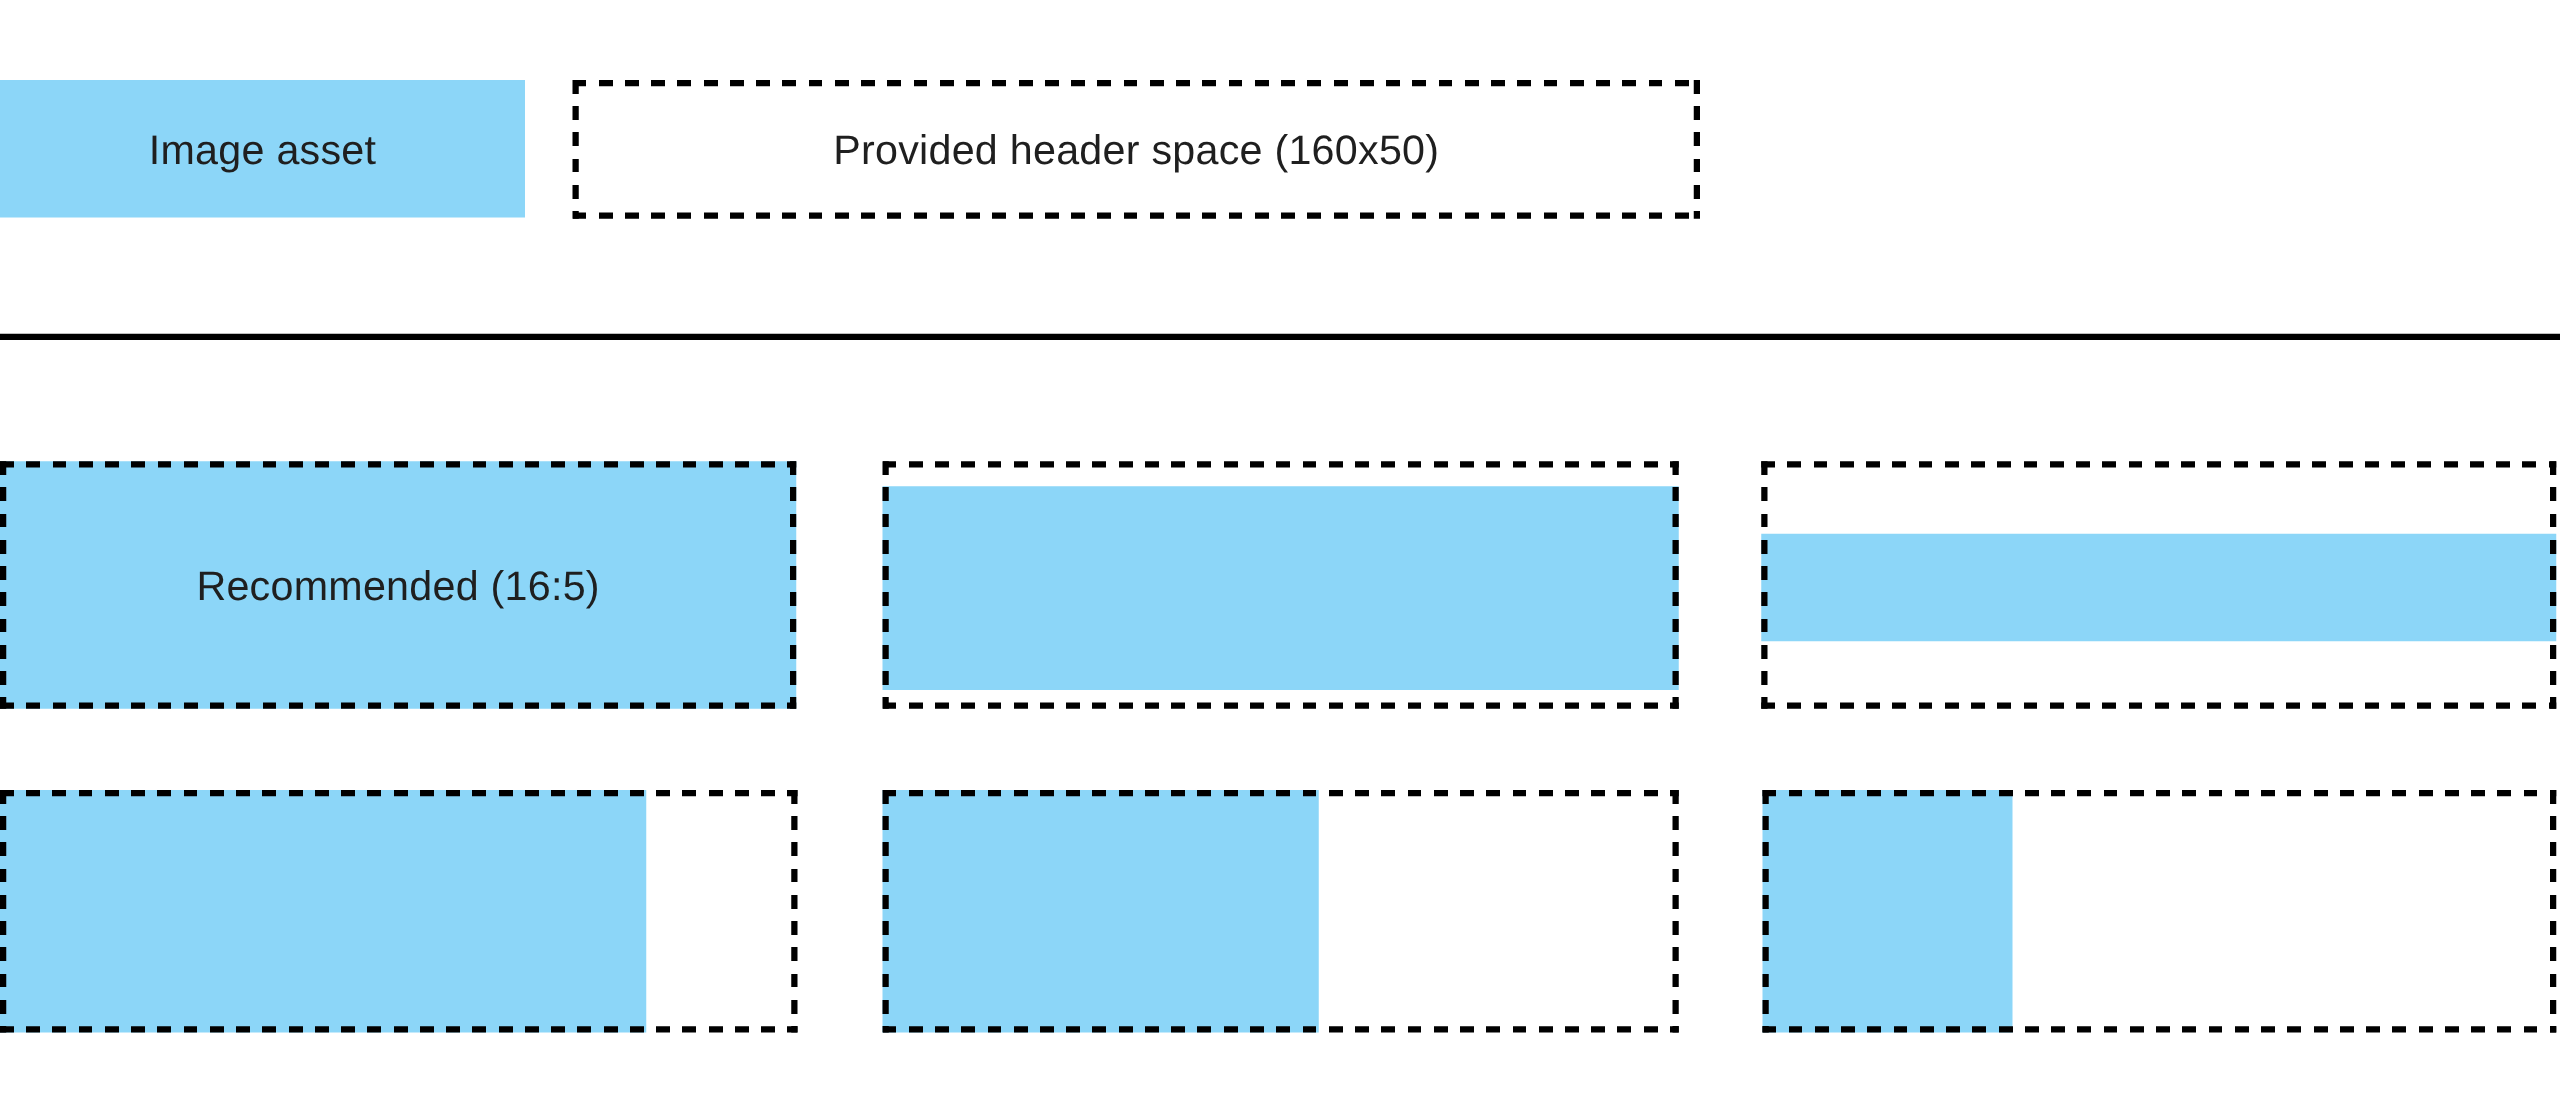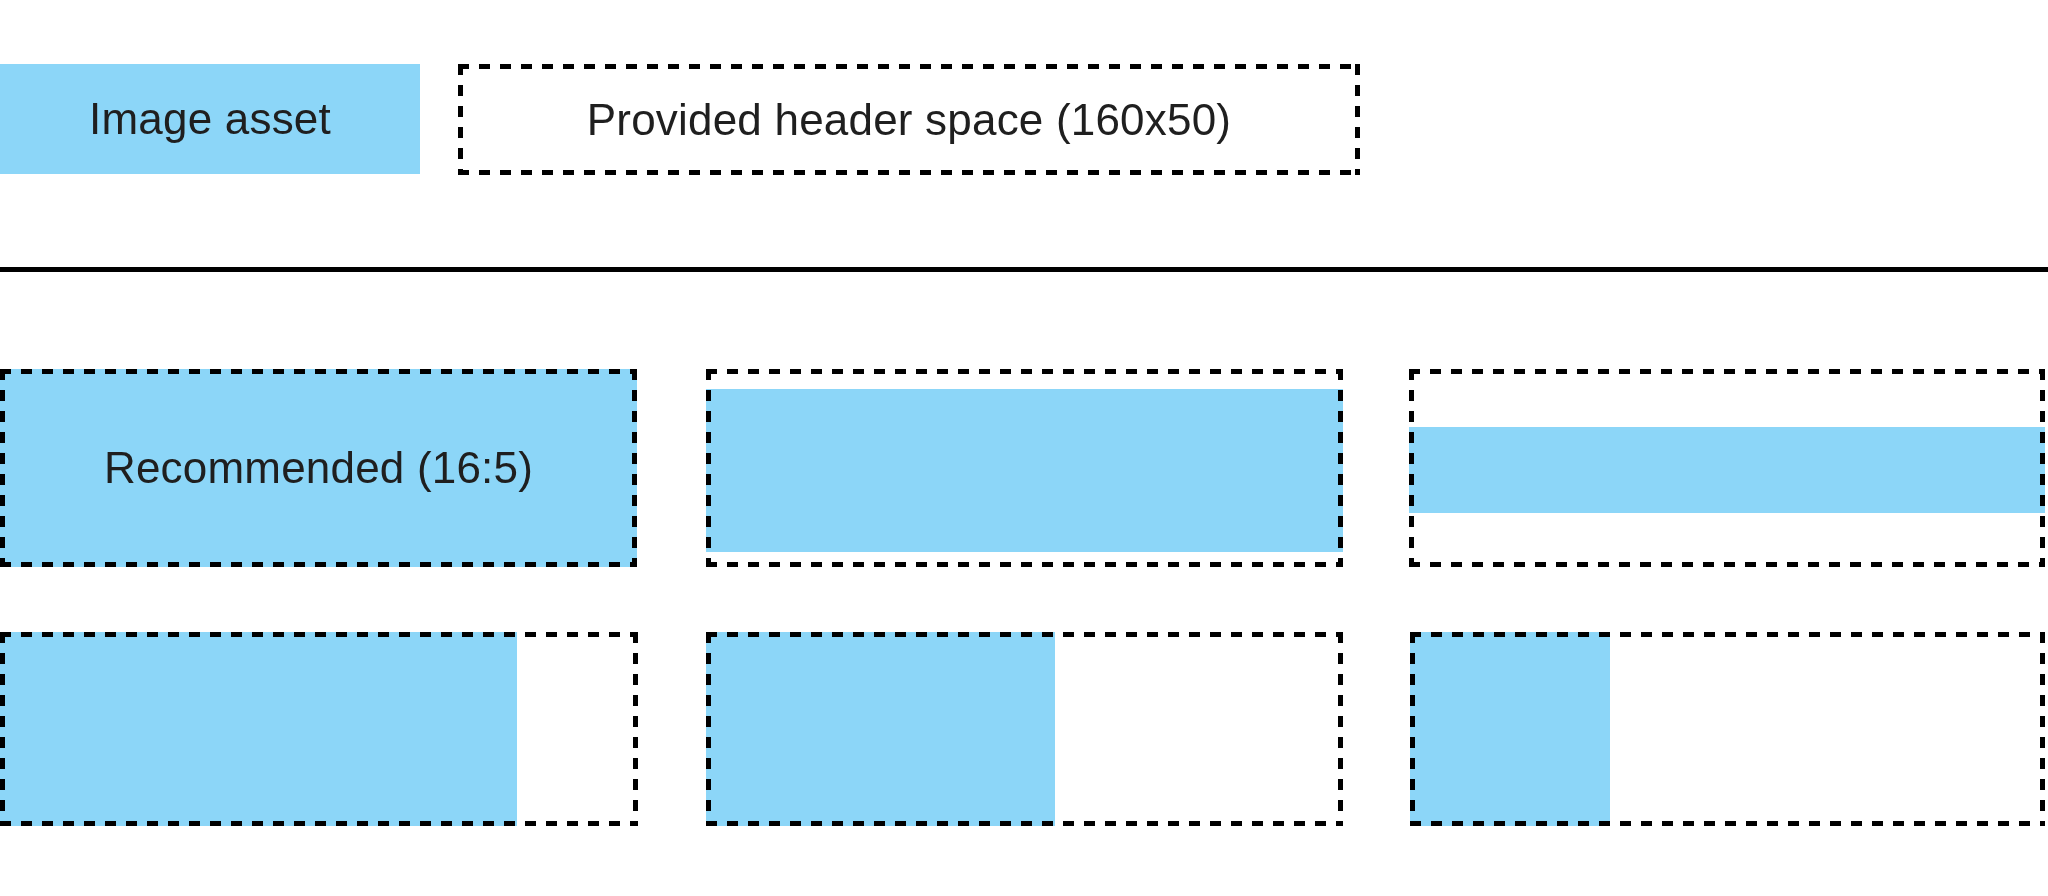--- a/index.html
+++ b/index.html
@@ -49,21 +49,21 @@
       repeating-linear-gradient(180deg, var(--ink) 0 var(--d), transparent var(--d) calc(var(--d) + var(--g))),
       repeating-linear-gradient(180deg, var(--ink) 0 var(--d), transparent var(--d) calc(var(--d) + var(--g)));
     background-size: 100% var(--t), 100% var(--t), var(--t) 100%, var(--t) 100%;
     background-position: 0 0, 0 100%, 0 0, 100% 0;
     background-repeat: no-repeat;
   }
 
   .label {
     position: relative;
     z-index: 2;
-    font-size: 44px;
+    font-size: 33px;
     font-weight: 500;
     letter-spacing: 0.2px;
     white-space: nowrap;
     line-height: 1;
   }
 
   .center-content {
     display: flex;
     align-items: center;
     justify-content: center;

